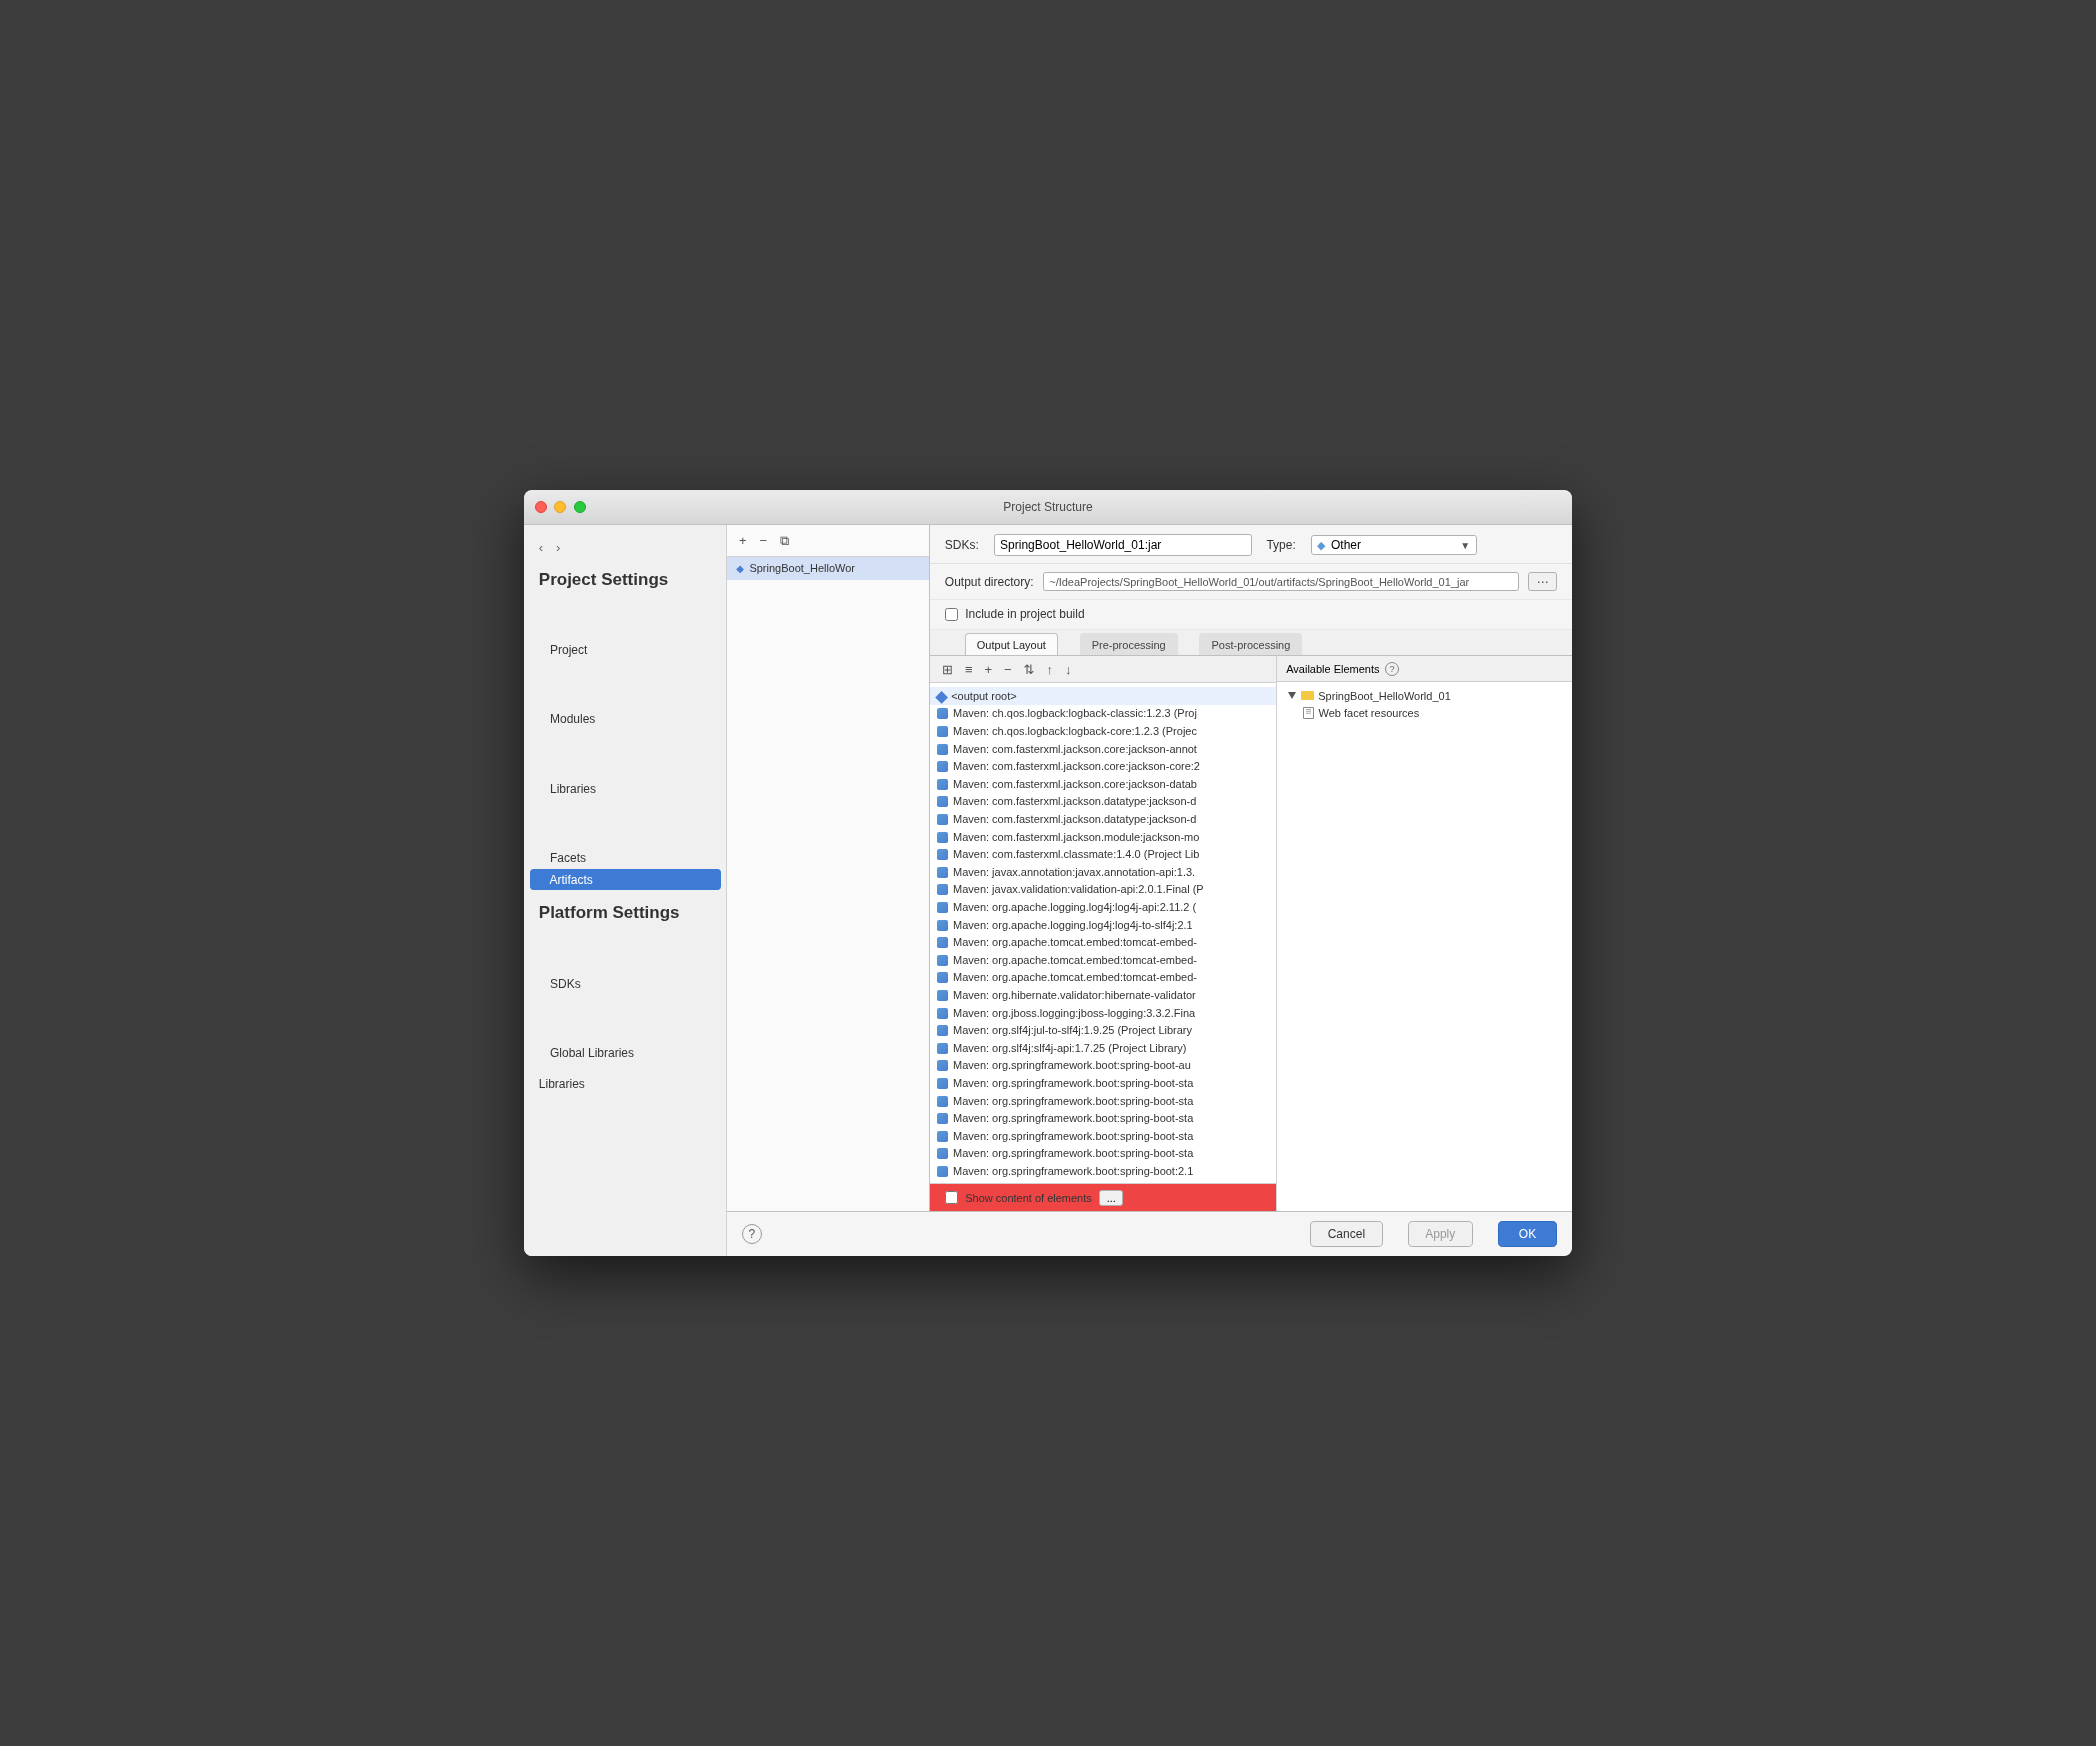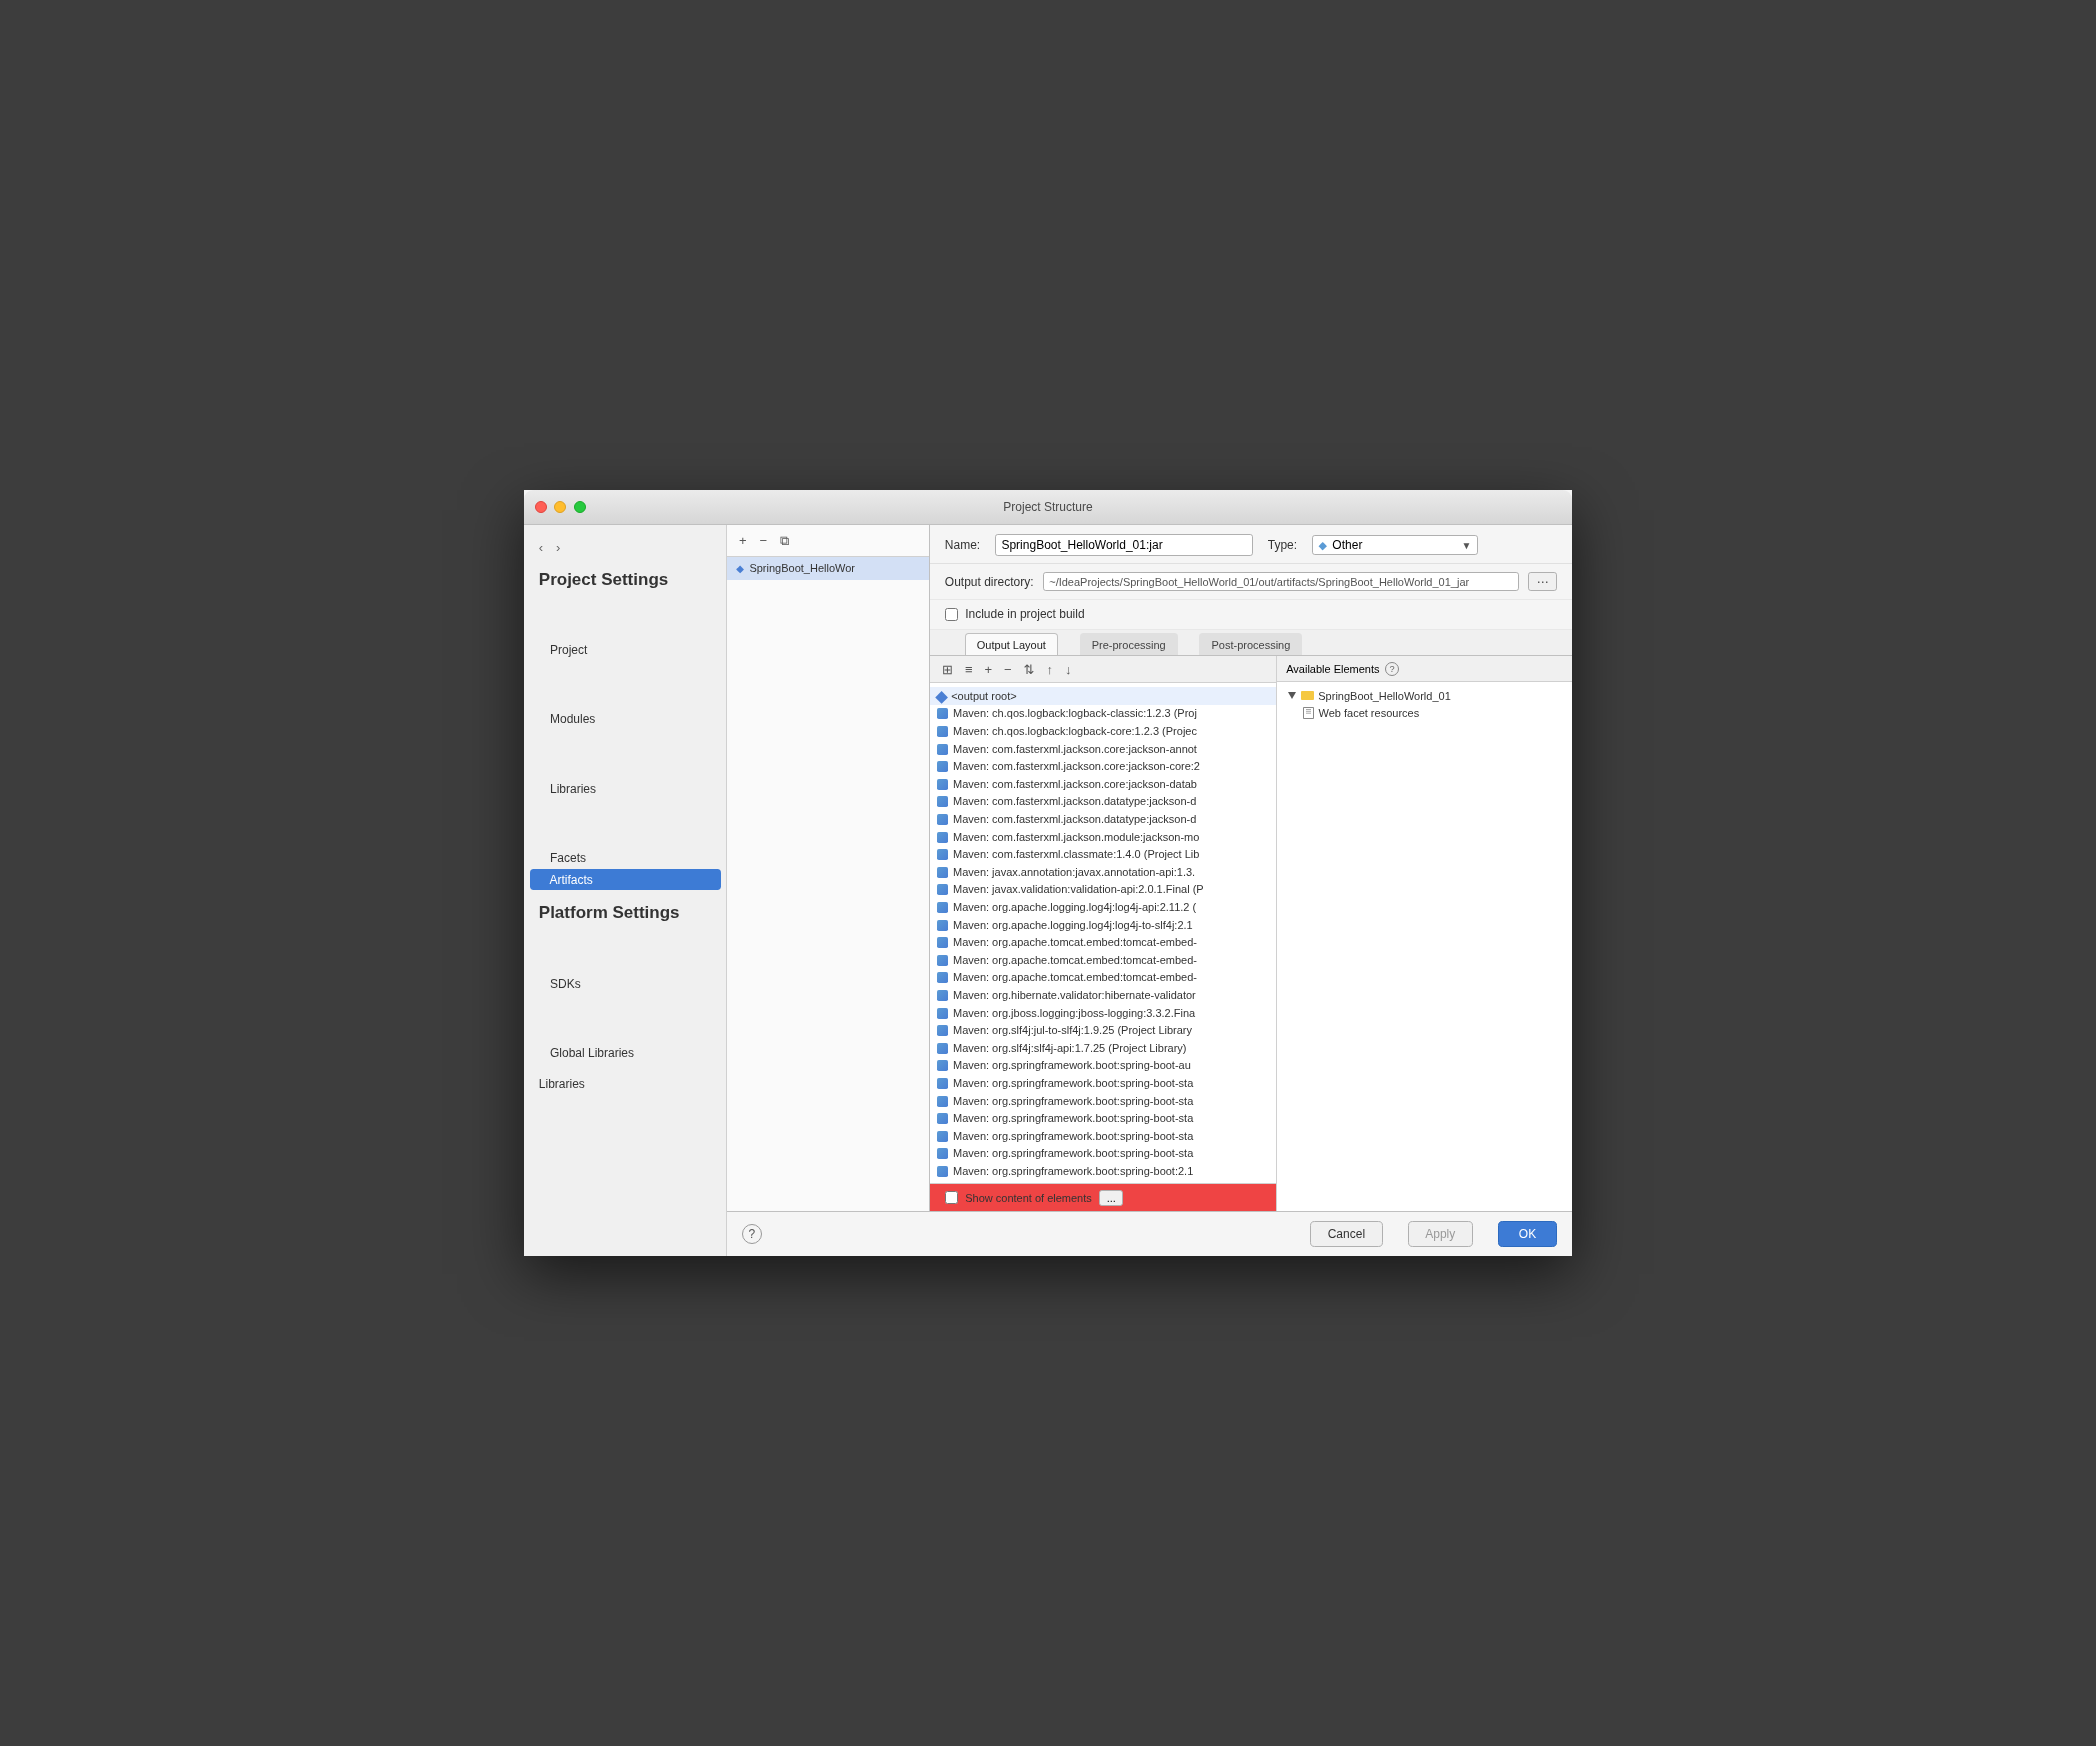--- a/index.html
+++ b/index.html
@@ -8,21 +8,21 @@
       display: flex;
       justify-content: center;
       align-items: center;
       min-height: 100vh;
       font-family: -apple-system, BlinkMacSystemFont, 'Helvetica Neue', Arial, sans-serif;
       font-size: 12px;
     }
     .window {
       width: 1048px;
       background: #f5f5f5;
-      border-radius: 0;
+      border-radius: 8px;
       box-shadow: 0 18.5px 55px rgba(0,0,0,0.6);
       overflow: hidden;
       display: flex;
       flex-direction: column;
     }
     .titlebar {
       background: linear-gradient(to bottom, #ebebeb, #d6d6d6);
       height: 35px;
       display: flex;
       align-items: center;
@@ -561,21 +561,21 @@
           </div>
           <div class="artifact-item highlight-row">
             <span class="artifact-icon">◆</span>
             <span>SpringBoot_HelloWor</span>
           </div>
         </div>
 
         <div class="center-panel">
 
           <div class="name-type-row">
-            <span class="field-label">Name:</span>
+            <span class="field-label">SDKs:</span>
             <input class="name-input" type="text" value="SpringBoot_HelloWorld_01:jar" style="">
             <span class="type-label">Type:</span>
             <div class="type-select-wrapper">
               <span class="type-icon">◆</span>
               <span class="type-text">Other</span>
               <span class="type-dropdown-arrow">▼</span>
             </div>
           </div>
 
           <div class="output-dir-row">

